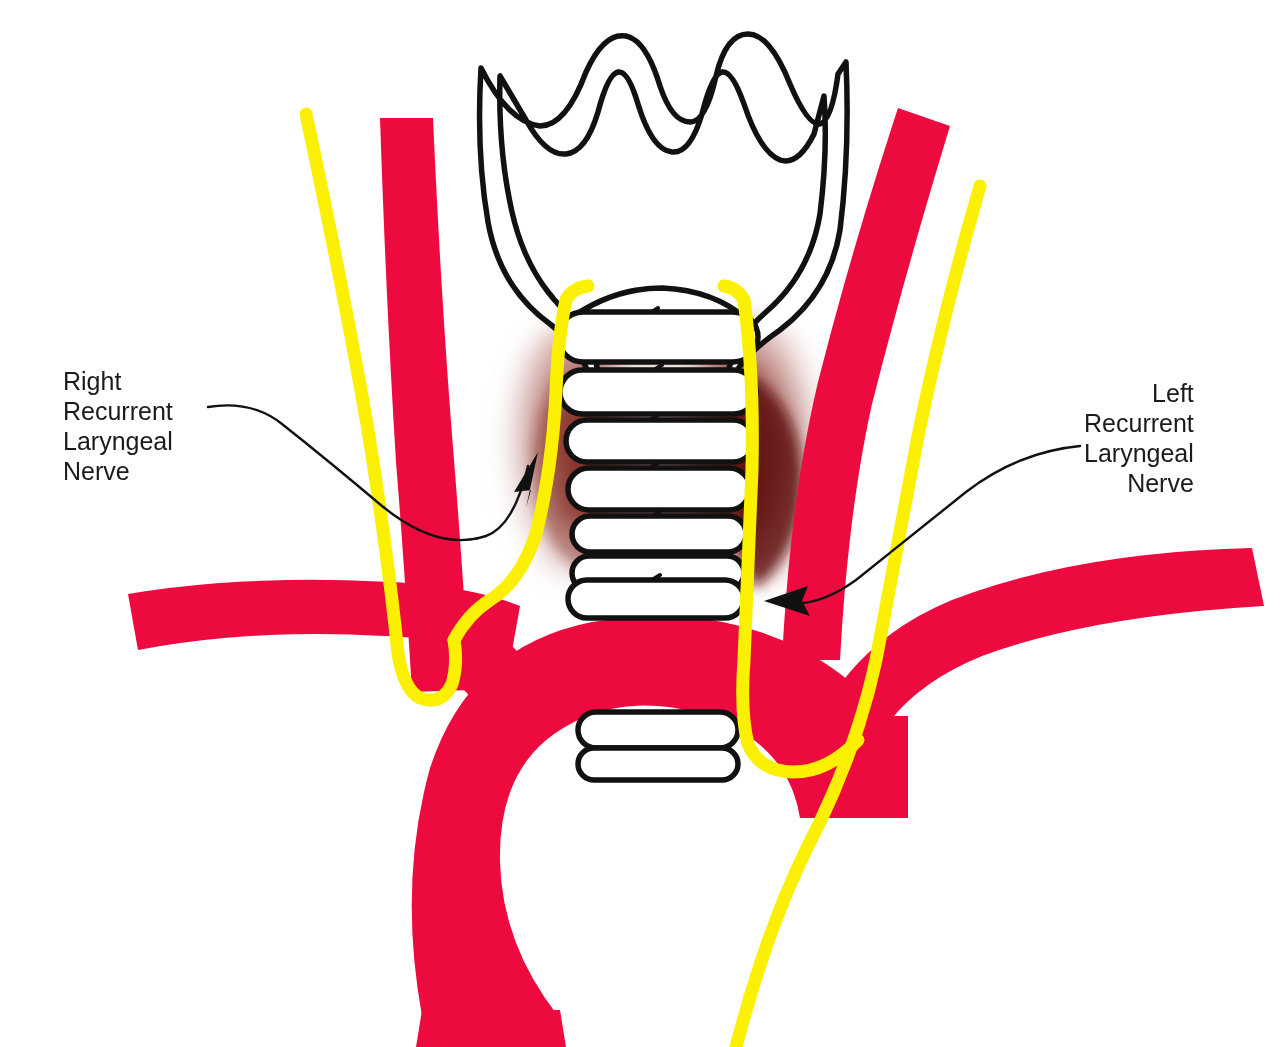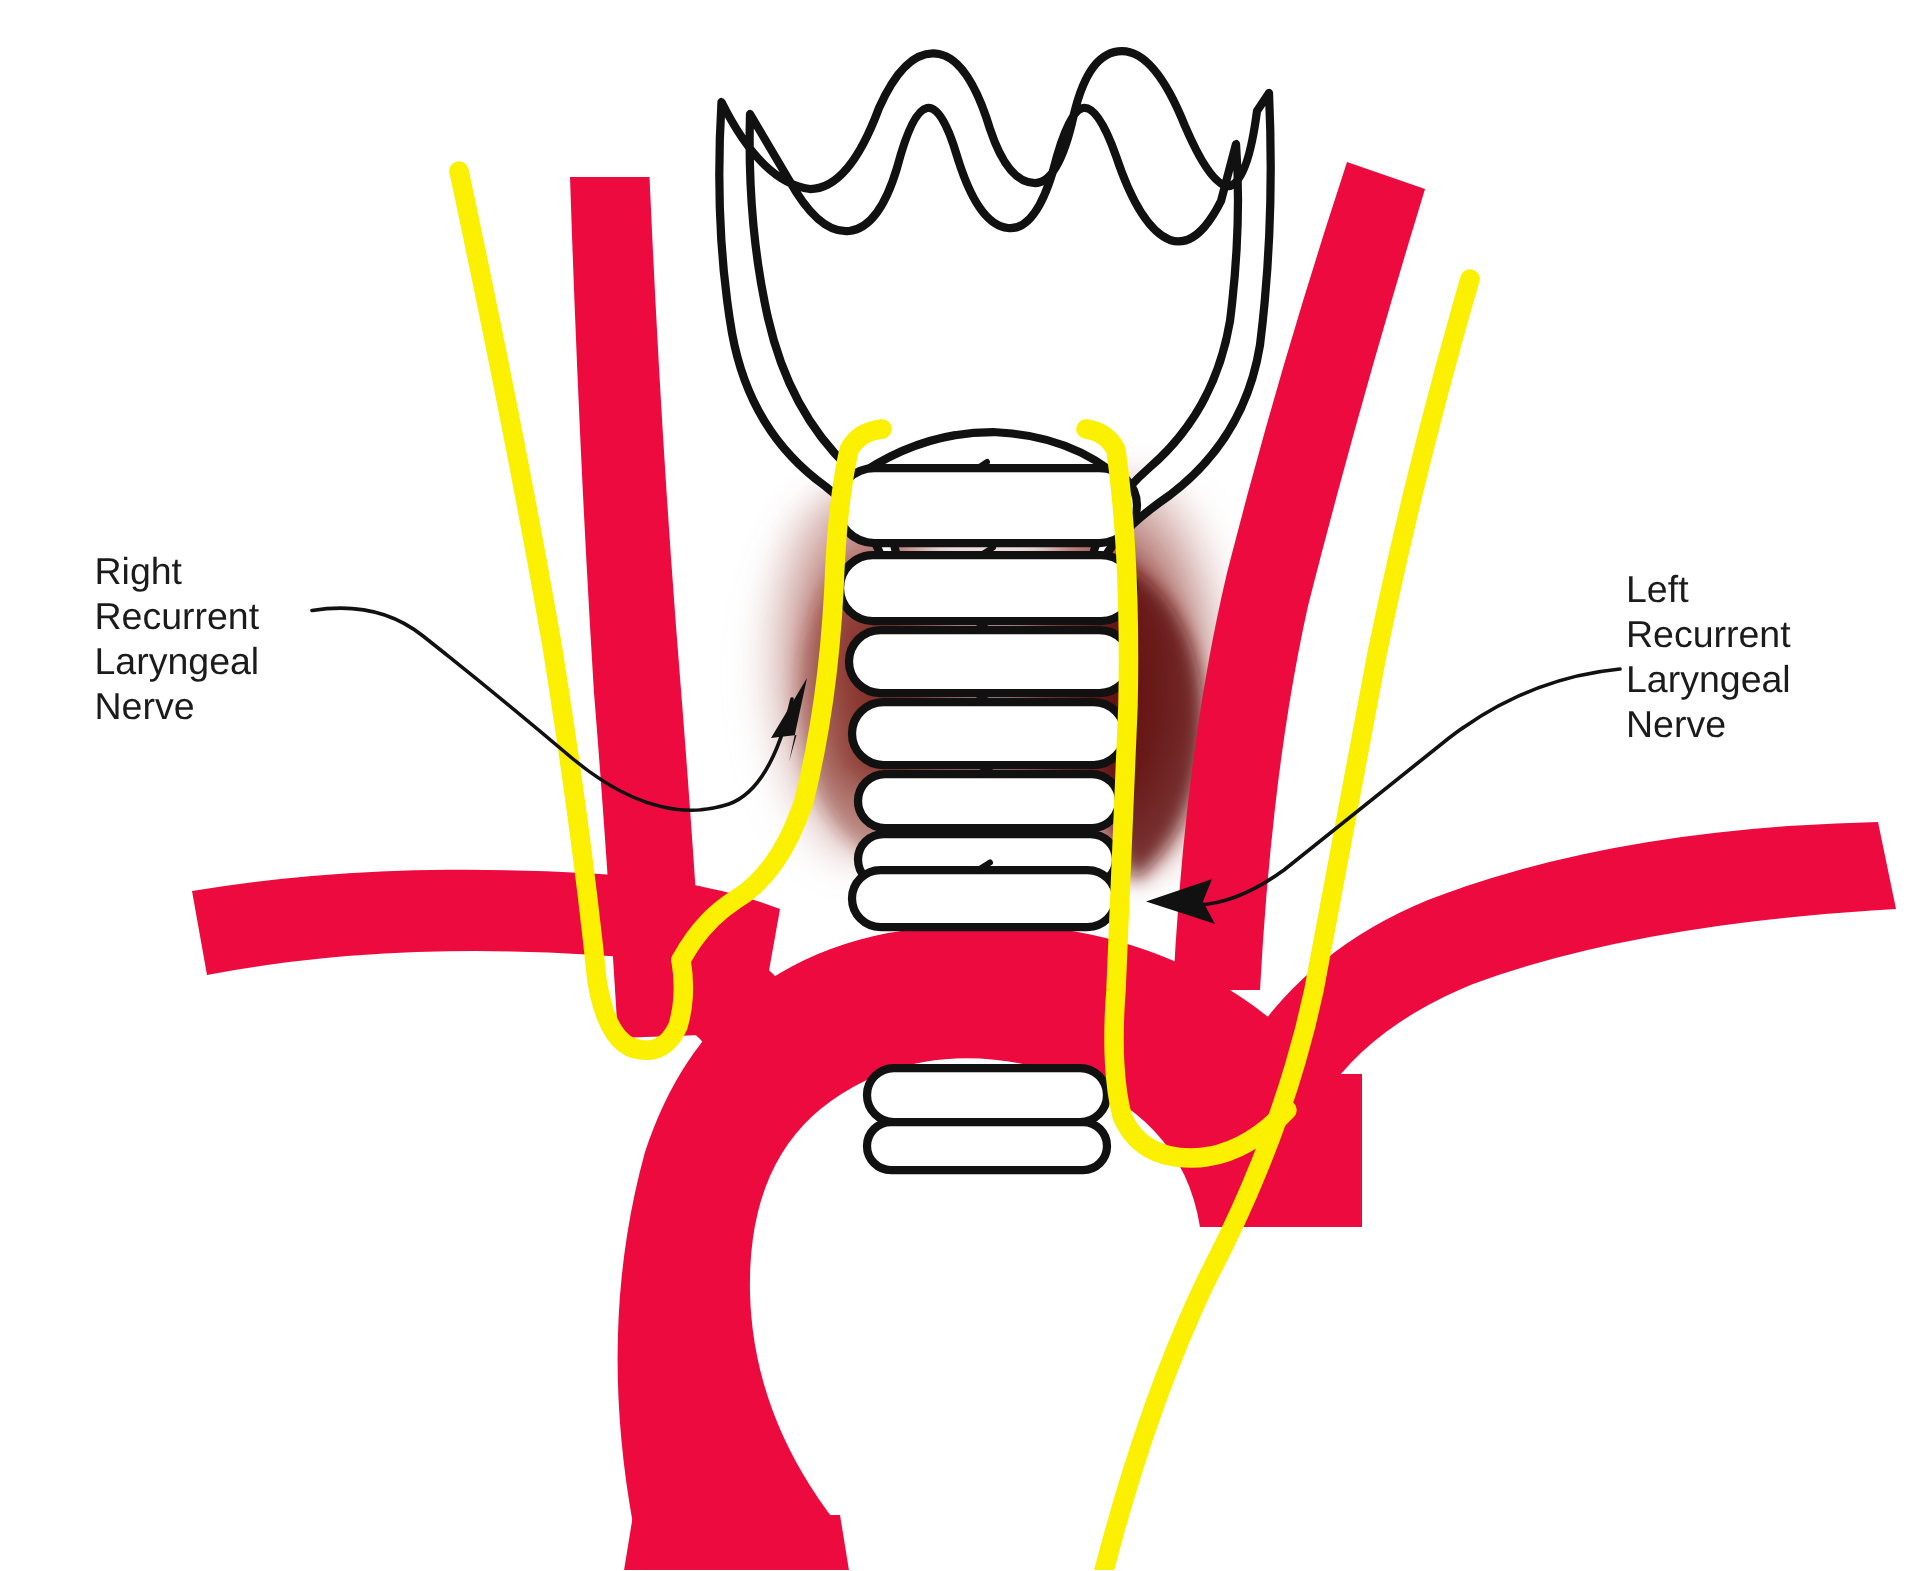--- a/index.html
+++ b/index.html
@@ -40,21 +40,21 @@
     -webkit-font-smoothing: antialiased;
   }
   #label-right-rln {
     left: 63px;
     top: 366px;
     text-align: left;
   }
   #label-left-rln {
     left: 1084px;
     top: 378px;
-    text-align: left;
+    text-align: right;
   }
   #label-aorta {
     left: 468px;
     top: 833px;
     width: 300px;
     text-align: center;
   }
 </style>
 </head>
 <body>

